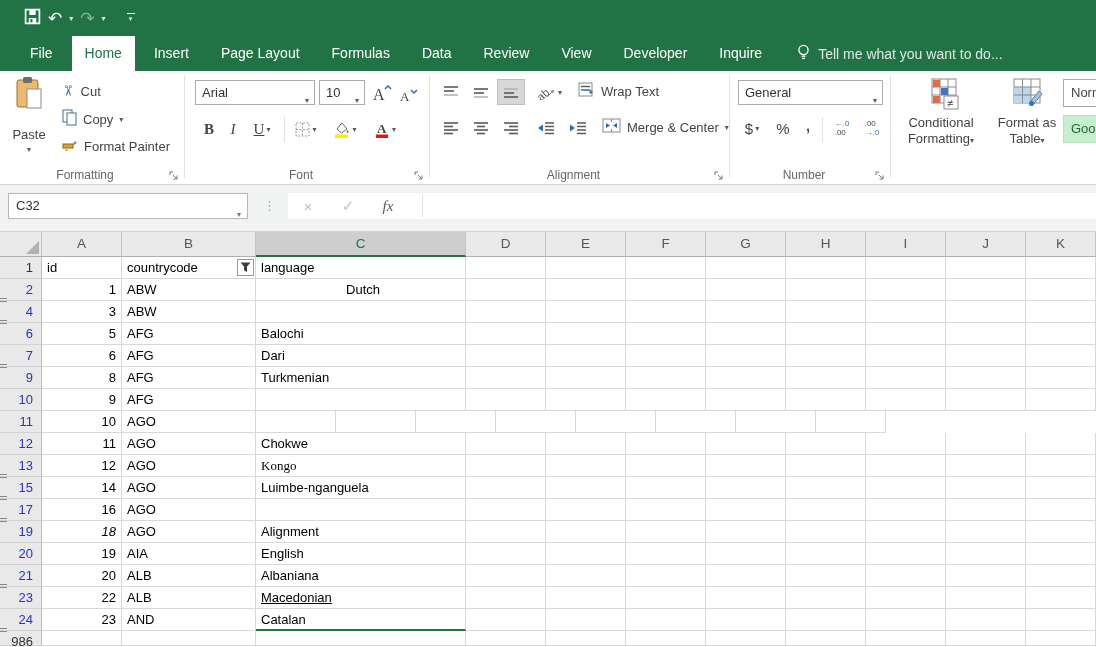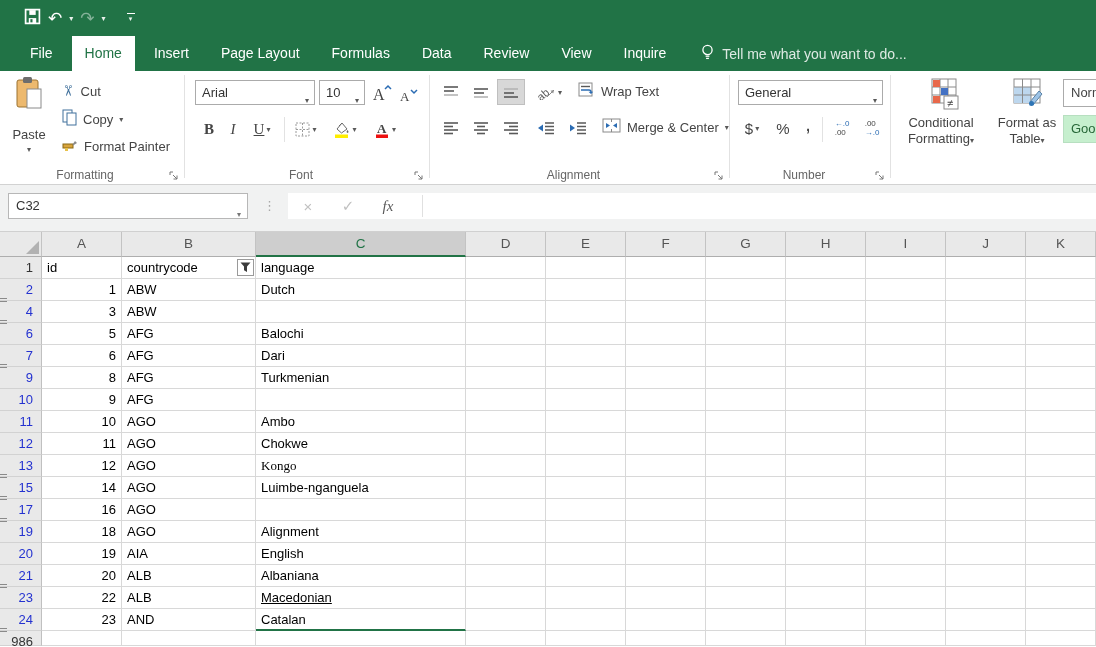--- a/index.html
+++ b/index.html
@@ -106,20 +106,21 @@
 
   <div class="tabbar">
     <div class="tab">File</div>
     <div class="tab active">Home</div>
     <div class="tab">Insert</div>
     <div class="tab">Page Layout</div>
     <div class="tab">Formulas</div>
     <div class="tab">Data</div>
     <div class="tab">Review</div>
     <div class="tab">View</div>
+    <div class="tab">Developer</div>
     <div class="tab">Inquire</div>
     <div class="tellme">
       <span>
         <svg width="15" height="17" viewBox="0 0 15 17">
             <circle cx="7.5" cy="6" r="4.6" fill="none" stroke="#fff" stroke-width="1.3"></circle>
             <line x1="5.6" y1="12.2" x2="9.4" y2="12.2" stroke="#fff" stroke-width="1.3"></line>
             <line x1="6.1" y1="14.4" x2="8.9" y2="14.4" stroke="#fff" stroke-width="1.3"></line>
           </svg>
       </span>
       <span>Tell me what you want to do...</span>
@@ -466,21 +467,21 @@
           <div class="cell txt" style="width: 80px;"></div>
           <div class="cell txt" style="width: 80px;"></div>
           <div class="cell txt" style="width: 80px;"></div>
           <div class="cell txt" style="width: 80px;"></div>
           <div class="cell txt" style="width: 70px;"></div>
         </div>
         <div class="grow">
           <div class="gutter blue">2<span class="tick"></span></div>
           <div class="cell num" style="width: 80px;">1</div>
           <div class="cell txt" style="width: 134px;">ABW</div>
-          <div class="cell txt" style="width: 210px;">Dutch</div>
+          <div class="cell txt" style="width: 210px; text-align: center;">Dutch</div>
           <div class="cell txt" style="width: 80px;"></div>
           <div class="cell txt" style="width: 80px;"></div>
           <div class="cell txt" style="width: 80px;"></div>
           <div class="cell txt" style="width: 80px;"></div>
           <div class="cell txt" style="width: 80px;"></div>
           <div class="cell txt" style="width: 80px;"></div>
           <div class="cell txt" style="width: 80px;"></div>
           <div class="cell txt" style="width: 70px;"></div>
         </div>
         <div class="grow">
@@ -550,21 +551,20 @@
           <div class="cell txt" style="width: 80px;"></div>
           <div class="cell txt" style="width: 80px;"></div>
           <div class="cell txt" style="width: 80px;"></div>
           <div class="cell txt" style="width: 80px;"></div>
           <div class="cell txt" style="width: 70px;"></div>
         </div>
         <div class="grow">
           <div class="gutter blue">11</div>
           <div class="cell num" style="width: 80px;">10</div>
           <div class="cell txt" style="width: 134px;">AGO</div>
-          <div class="cell txt" style="width: 210px;">Ambo</div>
           <div class="cell txt" style="width: 80px;"></div>
           <div class="cell txt" style="width: 80px;"></div>
           <div class="cell txt" style="width: 80px;"></div>
           <div class="cell txt" style="width: 80px;"></div>
           <div class="cell txt" style="width: 80px;"></div>
           <div class="cell txt" style="width: 80px;"></div>
           <div class="cell txt" style="width: 80px;"></div>
           <div class="cell txt" style="width: 70px;"></div>
         </div>
         <div class="grow">
@@ -618,21 +618,21 @@
           <div class="cell txt" style="width: 80px;"></div>
           <div class="cell txt" style="width: 80px;"></div>
           <div class="cell txt" style="width: 80px;"></div>
           <div class="cell txt" style="width: 80px;"></div>
           <div class="cell txt" style="width: 80px;"></div>
           <div class="cell txt" style="width: 80px;"></div>
           <div class="cell txt" style="width: 70px;"></div>
         </div>
         <div class="grow">
           <div class="gutter blue">19</div>
-          <div class="cell num" style="width: 80px;">18</div>
+          <div class="cell num" style="width: 80px; font-style: italic;">18</div>
           <div class="cell txt" style="width: 134px;">AGO</div>
           <div class="cell txt" style="width: 210px;">Alignment</div>
           <div class="cell txt" style="width: 80px;"></div>
           <div class="cell txt" style="width: 80px;"></div>
           <div class="cell txt" style="width: 80px;"></div>
           <div class="cell txt" style="width: 80px;"></div>
           <div class="cell txt" style="width: 80px;"></div>
           <div class="cell txt" style="width: 80px;"></div>
           <div class="cell txt" style="width: 80px;"></div>
           <div class="cell txt" style="width: 70px;"></div>

